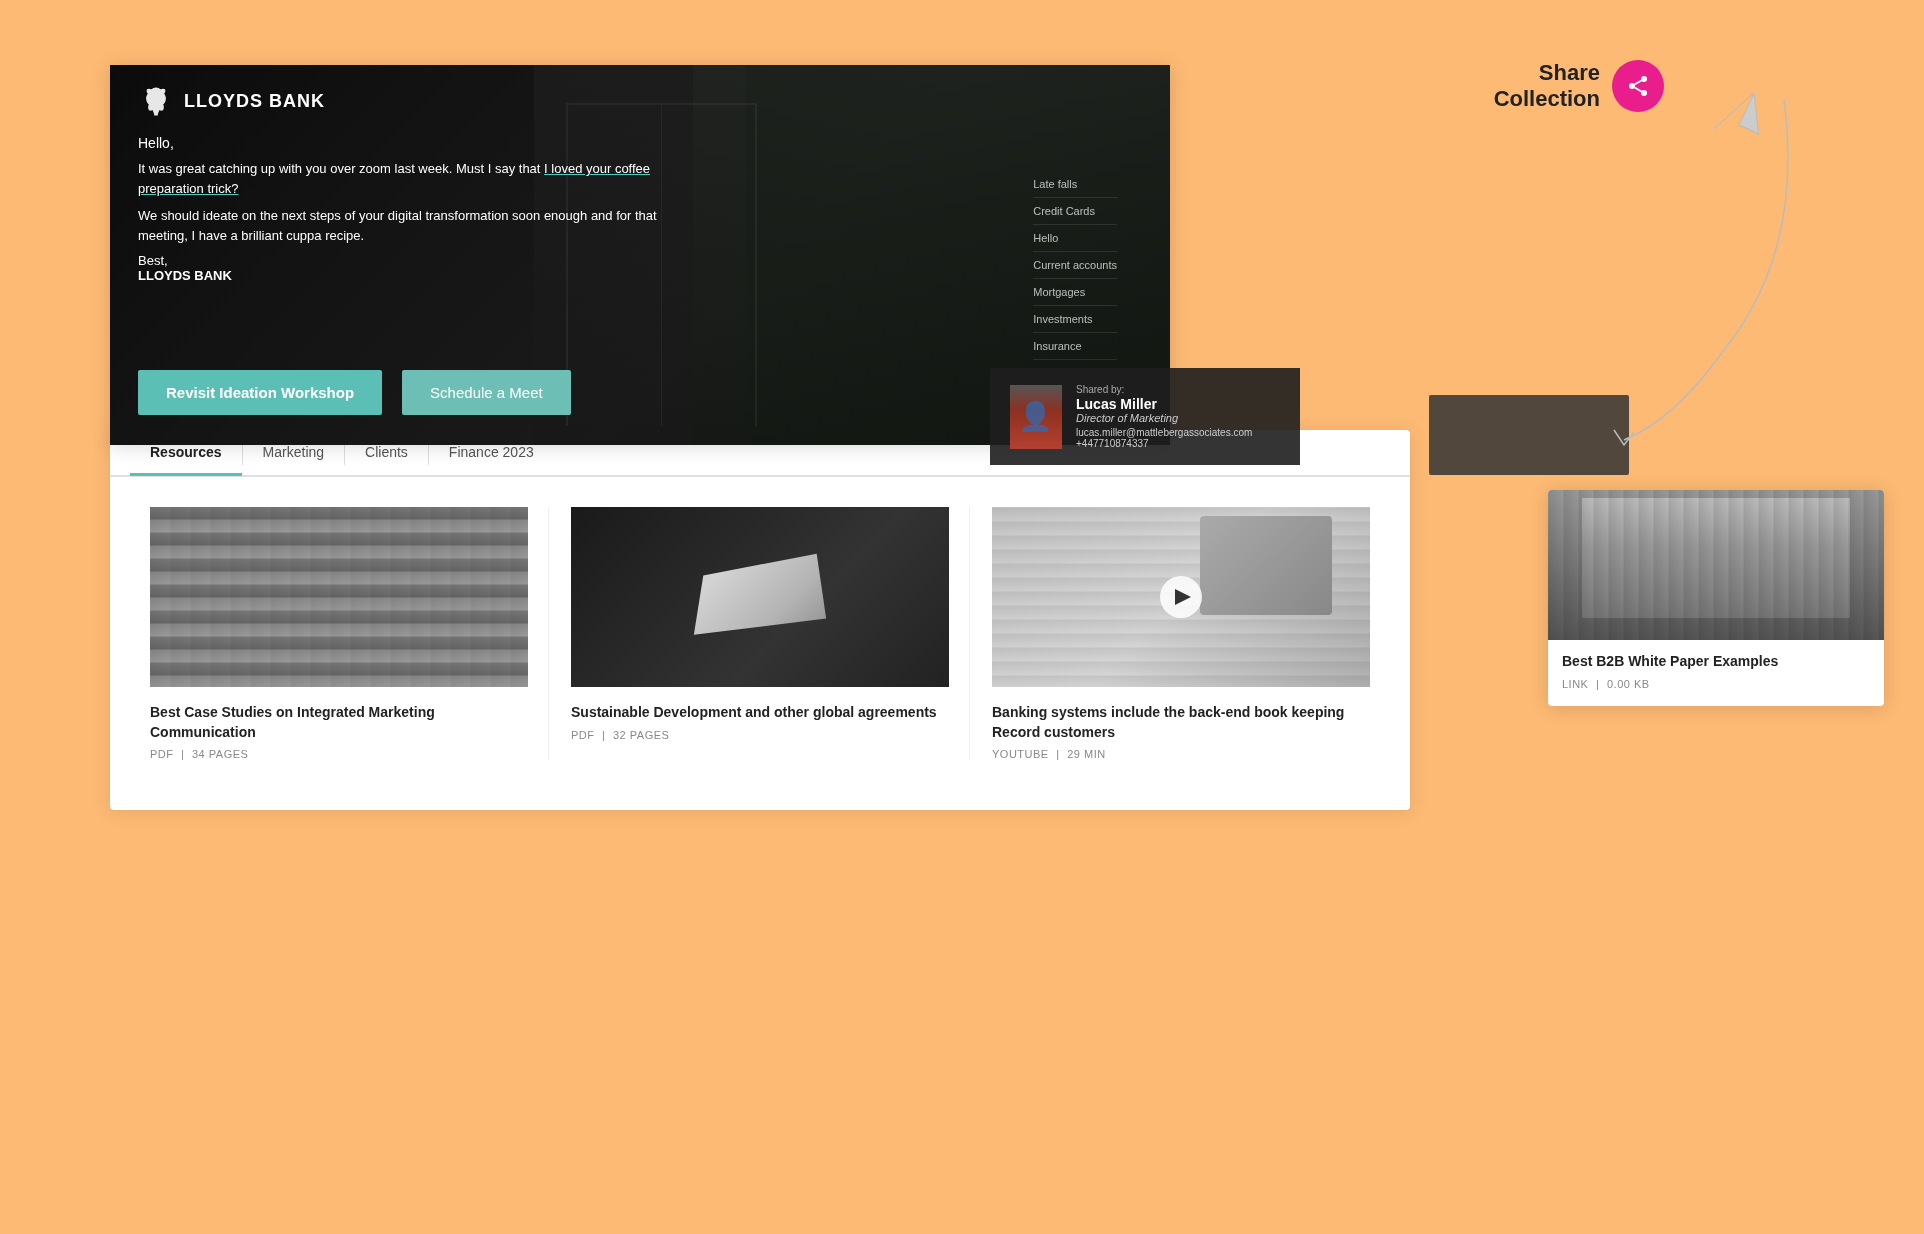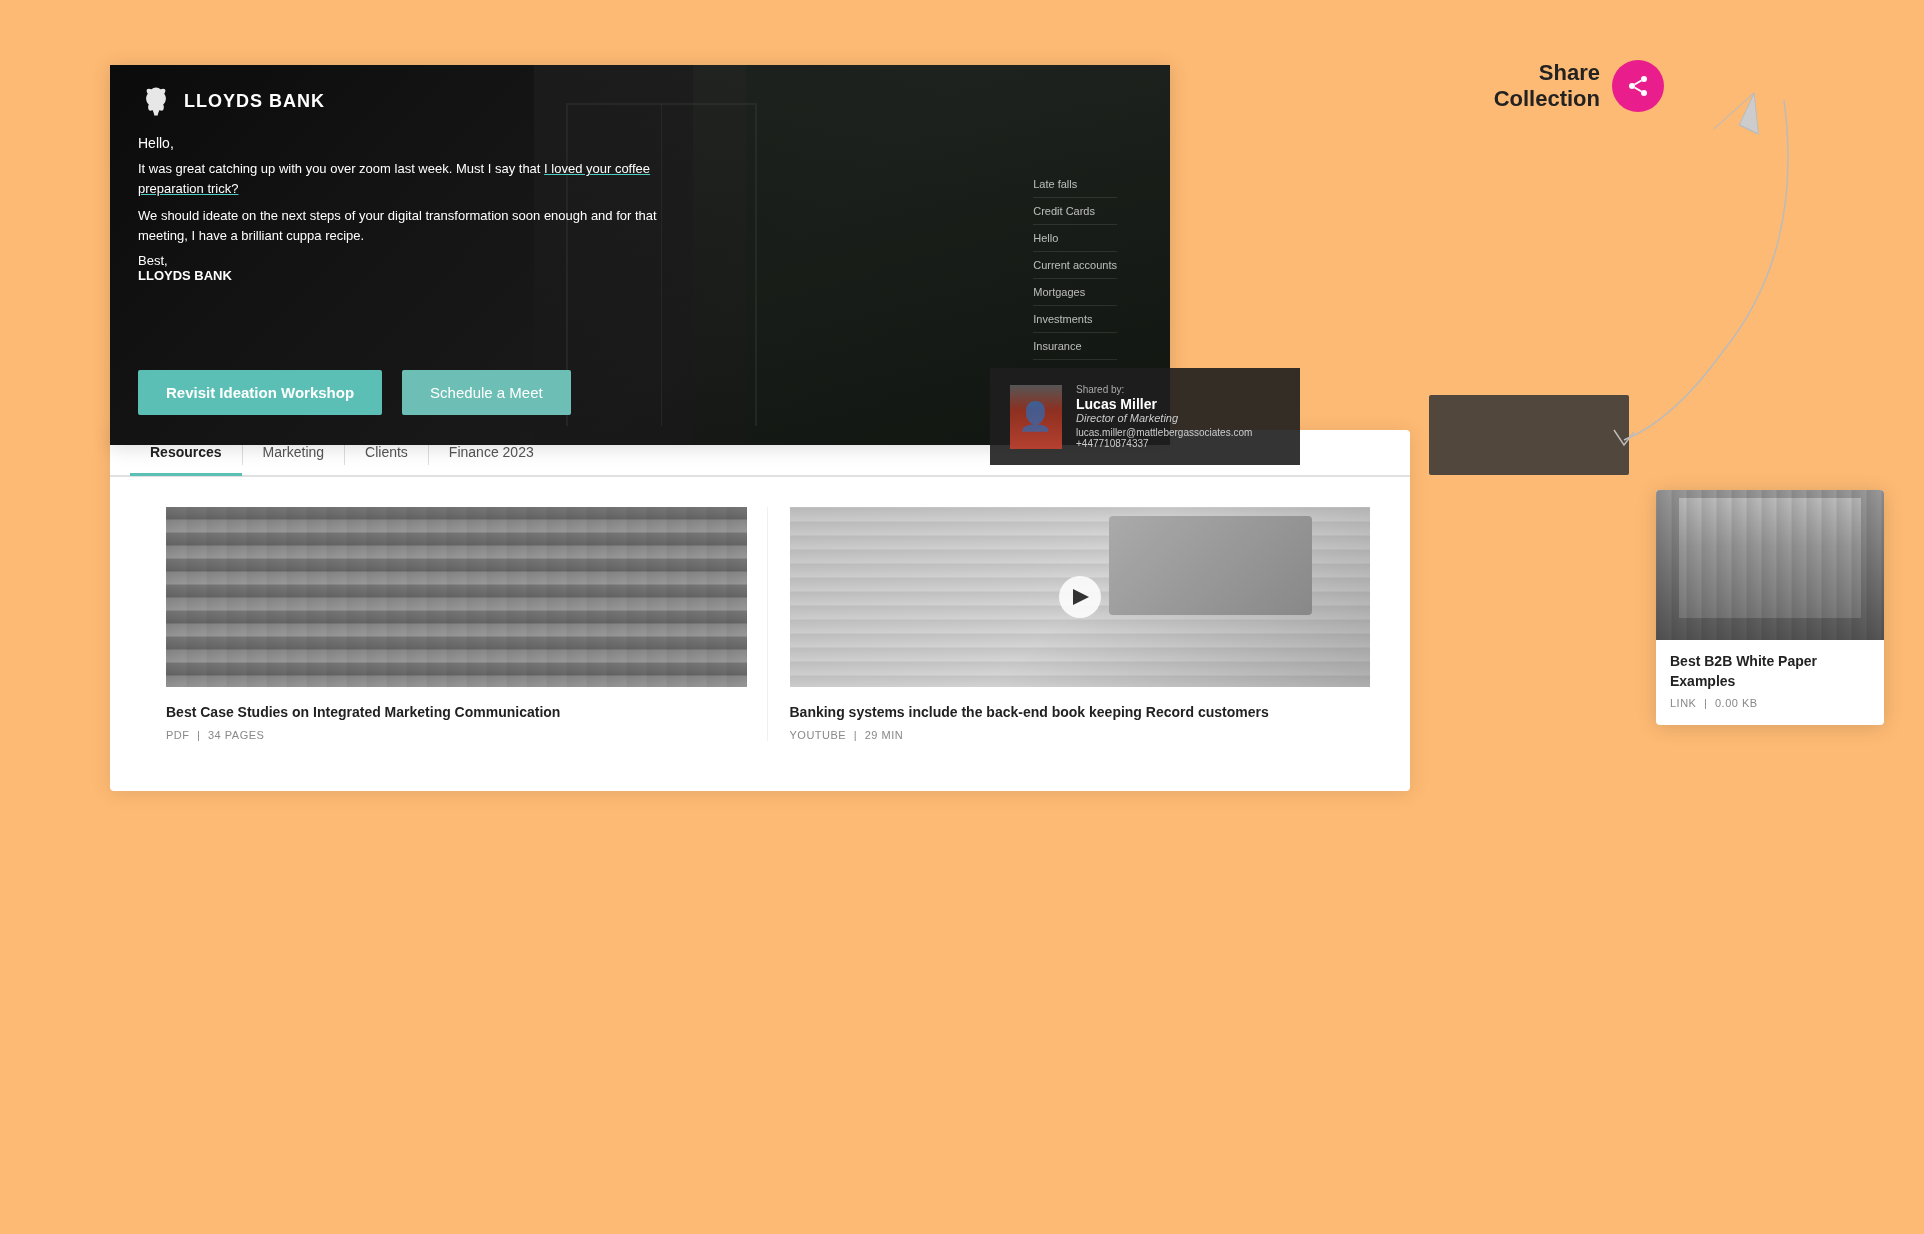--- a/index.html
+++ b/index.html
@@ -343,21 +343,20 @@
       background: #ddd;
       margin: 10px 0;
       align-self: stretch;
     }
 
     
     .cards-row {
       display: flex;
       gap: 2px;
       padding: 30px 20px 10px 20px;
-      margin-left: 16px;
     }
 
     .content-card {
       flex: 1;
       padding: 0 20px;
       border-right: 1px solid #f0f0f0;
     }
     .content-card:last-child {
       border-right: none;
     }
@@ -544,21 +543,21 @@
       background: rgba(50,50,50,0.85);
       z-index: 6;
       border-radius: 2px;
     }
 
     
     .floating-card-right {
       position: absolute;
       top: 490px;
       right: 40px;
-      width: 228px;
+      width: 336px;
       background: white;
       border-radius: 4px;
       box-shadow: 0 2px 20px rgba(0,0,0,0.15);
       z-index: 15;
       overflow: hidden;
       padding-bottom: 16px;
     }
     .floating-card-right .card-thumb {
       margin-bottom: 12px;
       height: 150px;
@@ -680,20 +679,31 @@
           <div class="binders-img"></div>
         </div>
         <div class="card-title">Best Case Studies on Integrated Marketing Communication</div>
         <div class="card-meta">
           <span>PDF</span>
           <span class="meta-sep">|</span>
           <span>34 PAges</span>
         </div>
       </div>
 
+      <div class="content-card">
+        <div class="card-thumb">
+          <div class="handshake-img"></div>
+        </div>
+        <div class="card-title">Sustainable Development and other global agreements</div>
+        <div class="card-meta">
+          <span>PDF</span>
+          <span class="meta-sep">|</span>
+          <span>32 Pages</span>
+        </div>
+      </div>
 
       <div class="content-card">
         <div class="card-thumb">
           <div class="calculator-img"></div>
           <div class="play-btn-overlay">
             <div class="play-btn"></div>
           </div>
         </div>
         <div class="card-title">Banking systems include the back-end book keeping Record customers</div>
         <div class="card-meta">

